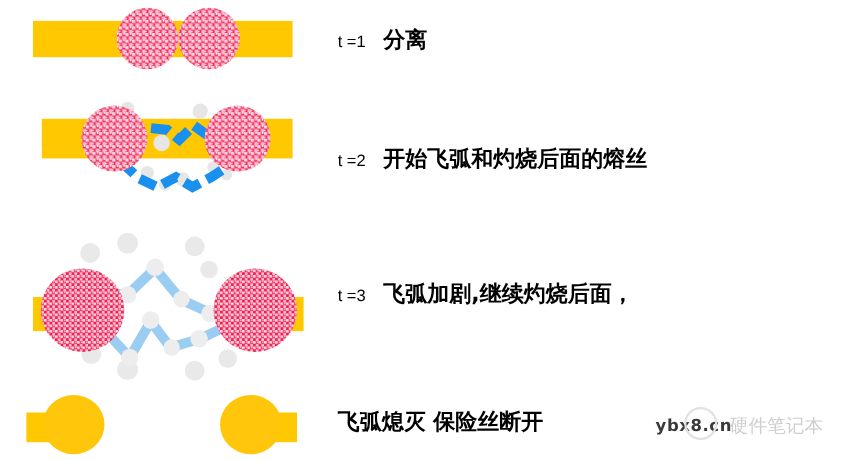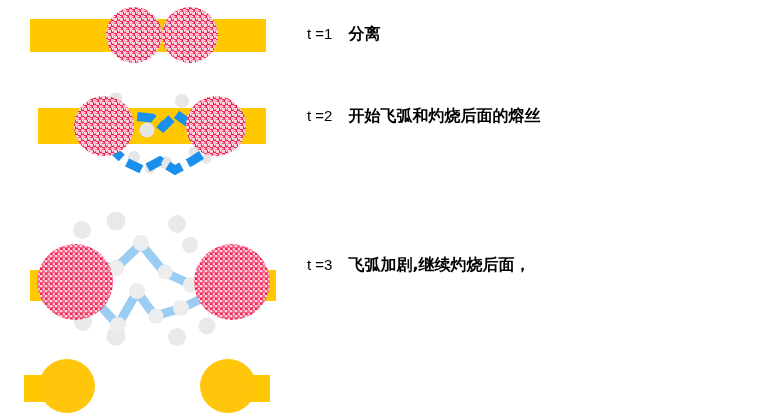--- a/index.html
+++ b/index.html
@@ -28,21 +28,21 @@
     font-size: 15px;
     line-height: 1;
     letter-spacing: 0px;
   }
   .caption .tlabel {
     font-weight: normal;
     font-size: 15px;
   }
   .caption .ctext {
     font-weight: bold;
-    font-size: 16px;
+    font-size: 20px;
     font-family: "DejaVu Sans", "Liberation Sans", sans-serif;
   }
   .caption .gap {
     display: inline-block;
     width: 16px;
   }
 
   
   .row-art {
     position: absolute;
@@ -179,23 +179,31 @@
       <rect x="228" y="375" width="42" height="27" fill="#FFC800"></rect>
       <ellipse cx="67" cy="386" rx="28" ry="27" fill="#FFC60B"></ellipse>
       <ellipse cx="228" cy="386" rx="28" ry="27" fill="#FFC60B"></ellipse>
     </g>
   </svg>
 
   <div class="caption" style="left:307px; top:26px;">
     <span class="tlabel">t =1</span><span class="gap"></span><span class="ctext">分离</span>
   </div>
 
-  <div class="caption" style="left:307px; top:108px;text-align:center;">
+  <div class="caption" style="left:307px; top:134px;text-align:center;">
     <span class="tlabel">t =2</span><span class="gap"></span><span class="ctext">开始飞弧和灼烧后面的熔丝</span>
   </div>
 
   <div class="caption" style="left:307px; top:257px;">
     <span class="tlabel">t =3</span><span class="gap"></span><span class="ctext">飞弧加剧,继续灼烧后面，</span>
   </div>
 
-
+  <div class="caption" style="left:307px; top:373px;">
+    <span class="ctext">飞弧熄灭 保险丝断开</span>
+  </div>
+
+  <div id="watermark">
+    <span class="wm-url">ybx8.cn</span>
+    <span class="wm-cn">硬件笔记本</span>
+    <span class="wm-mark"></span>
+  </div>
 
 </div>
 
 </body></html>

